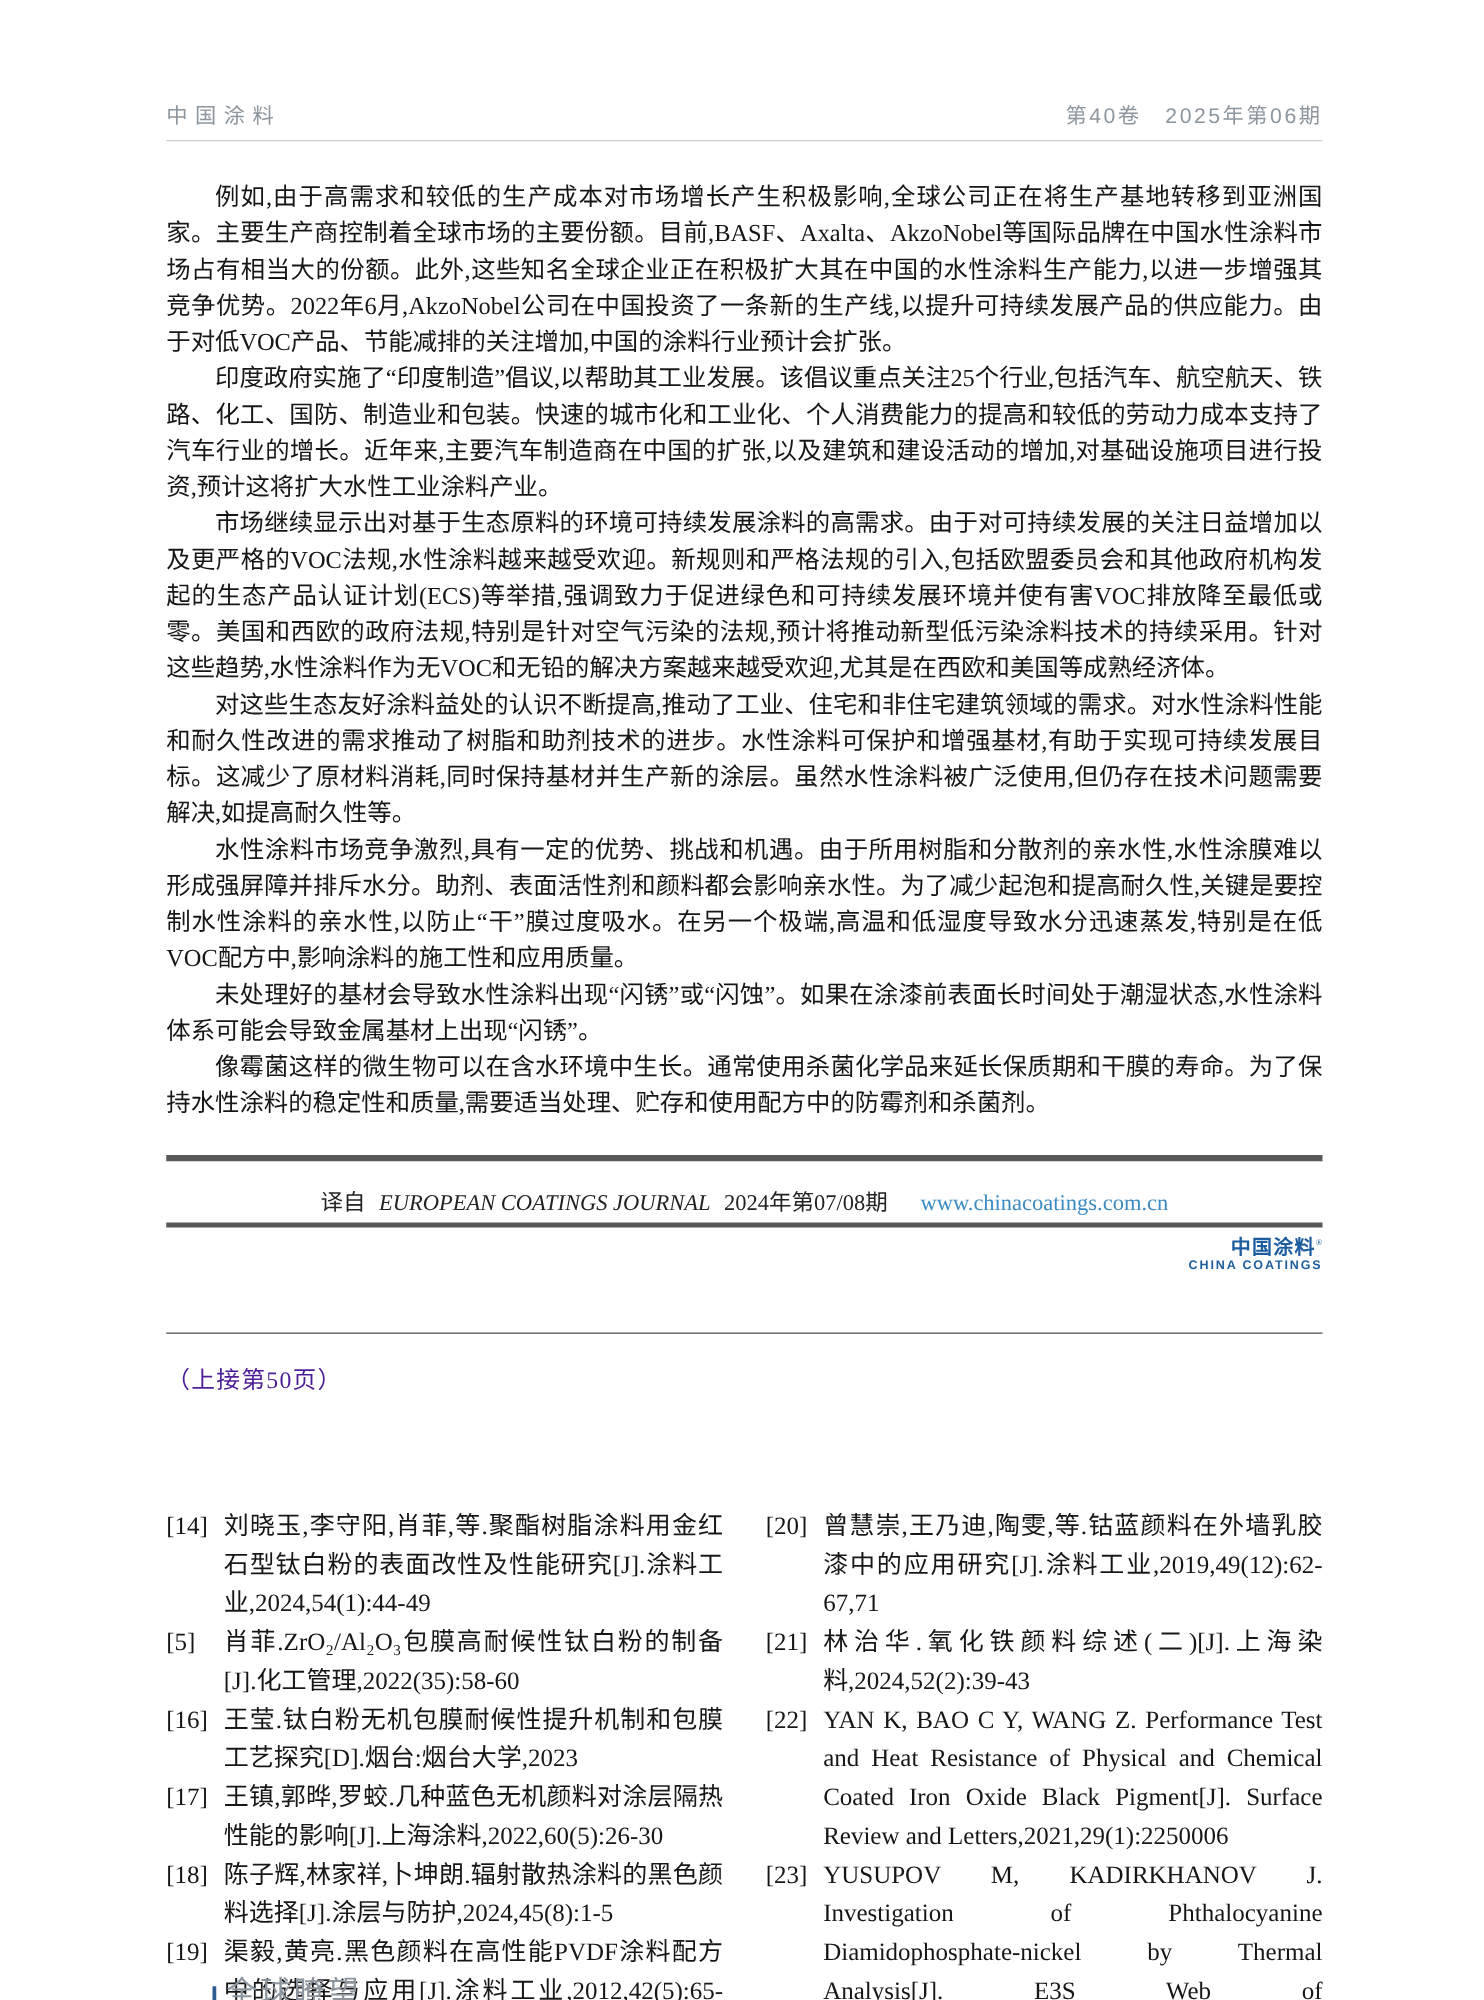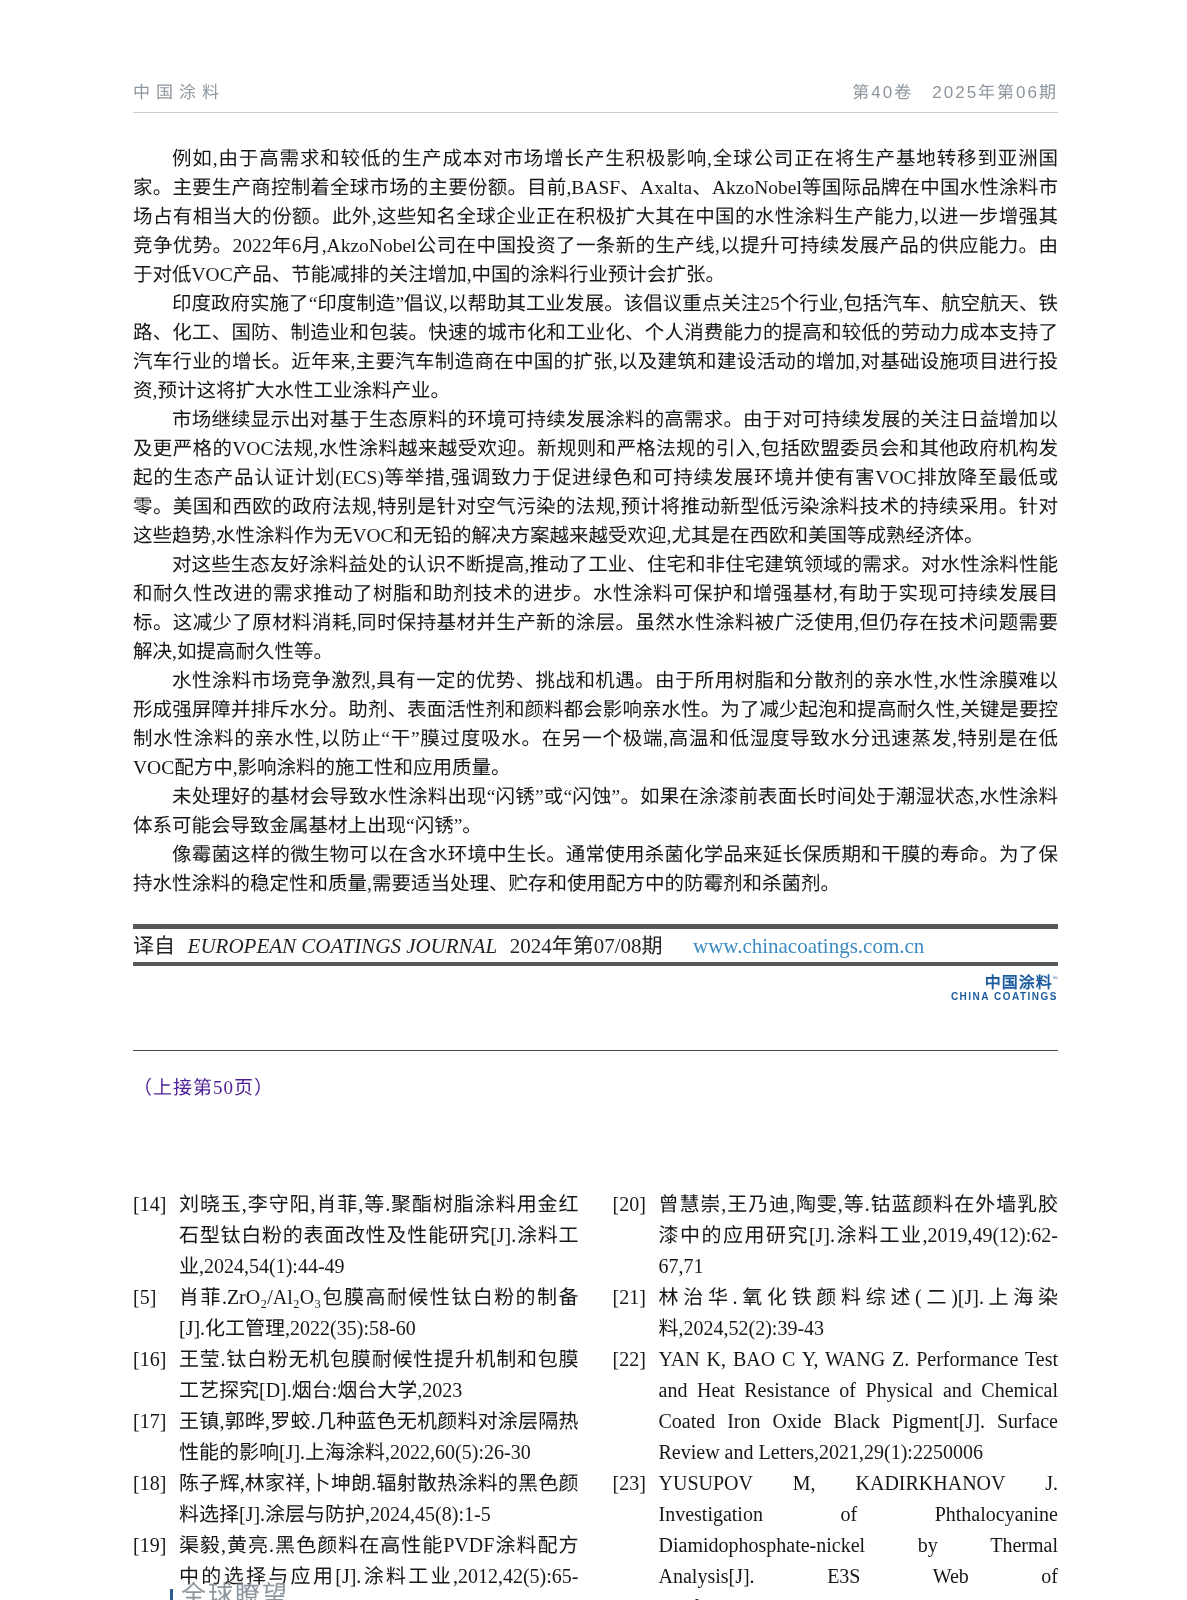--- a/index.html
+++ b/index.html
@@ -23,21 +23,21 @@
   }
   .hdr .journal{letter-spacing:6px;}
   .hdr .issue{letter-spacing:2px;}
   
   .article{margin-top:31px;font-size:19.5px;line-height:29px;text-align:justify;}
   .article p{margin:0;text-indent:2em;}
   
   .cite-block{margin-top:26px;}
   .bar-top{height:5px;background:#57585a;}
   .bar-bottom{height:4px;background:#57585a;}
-  .cite-line{margin:0;padding:5px 0 4px 0;text-align:left;font-size:21px;line-height:24px;color:#222;}
+  .cite-line{margin:0;padding:21px 0 4px 0;text-align:center;font-size:18px;line-height:24px;color:#222;}
   .cite-line .src{font-style:italic;margin-left:0.35em;}
   .cite-line .iss{margin-left:0.35em;}
   .cite-line .url{color:#3b8bc2;text-decoration:none;margin-left:1.2em;font-family:"Liberation Serif",serif;}
   
   .logo-wrap{margin-top:9px;text-align:right;}
   .logo{display:inline-block;text-align:right;line-height:1.05;}
   .logo .cn{font-family:"Liberation Sans","DejaVu Sans",sans-serif;font-weight:bold;font-size:16px;color:#1d5d9f;letter-spacing:1px;position:relative;}
   .logo .rmark{font-size:7px;color:#1d5d9f;vertical-align:top;}
   .logo .en{font-family:"Liberation Sans","DejaVu Sans",sans-serif;font-weight:bold;font-size:10px;color:#1d5d9f;letter-spacing:1.5px;}
   

